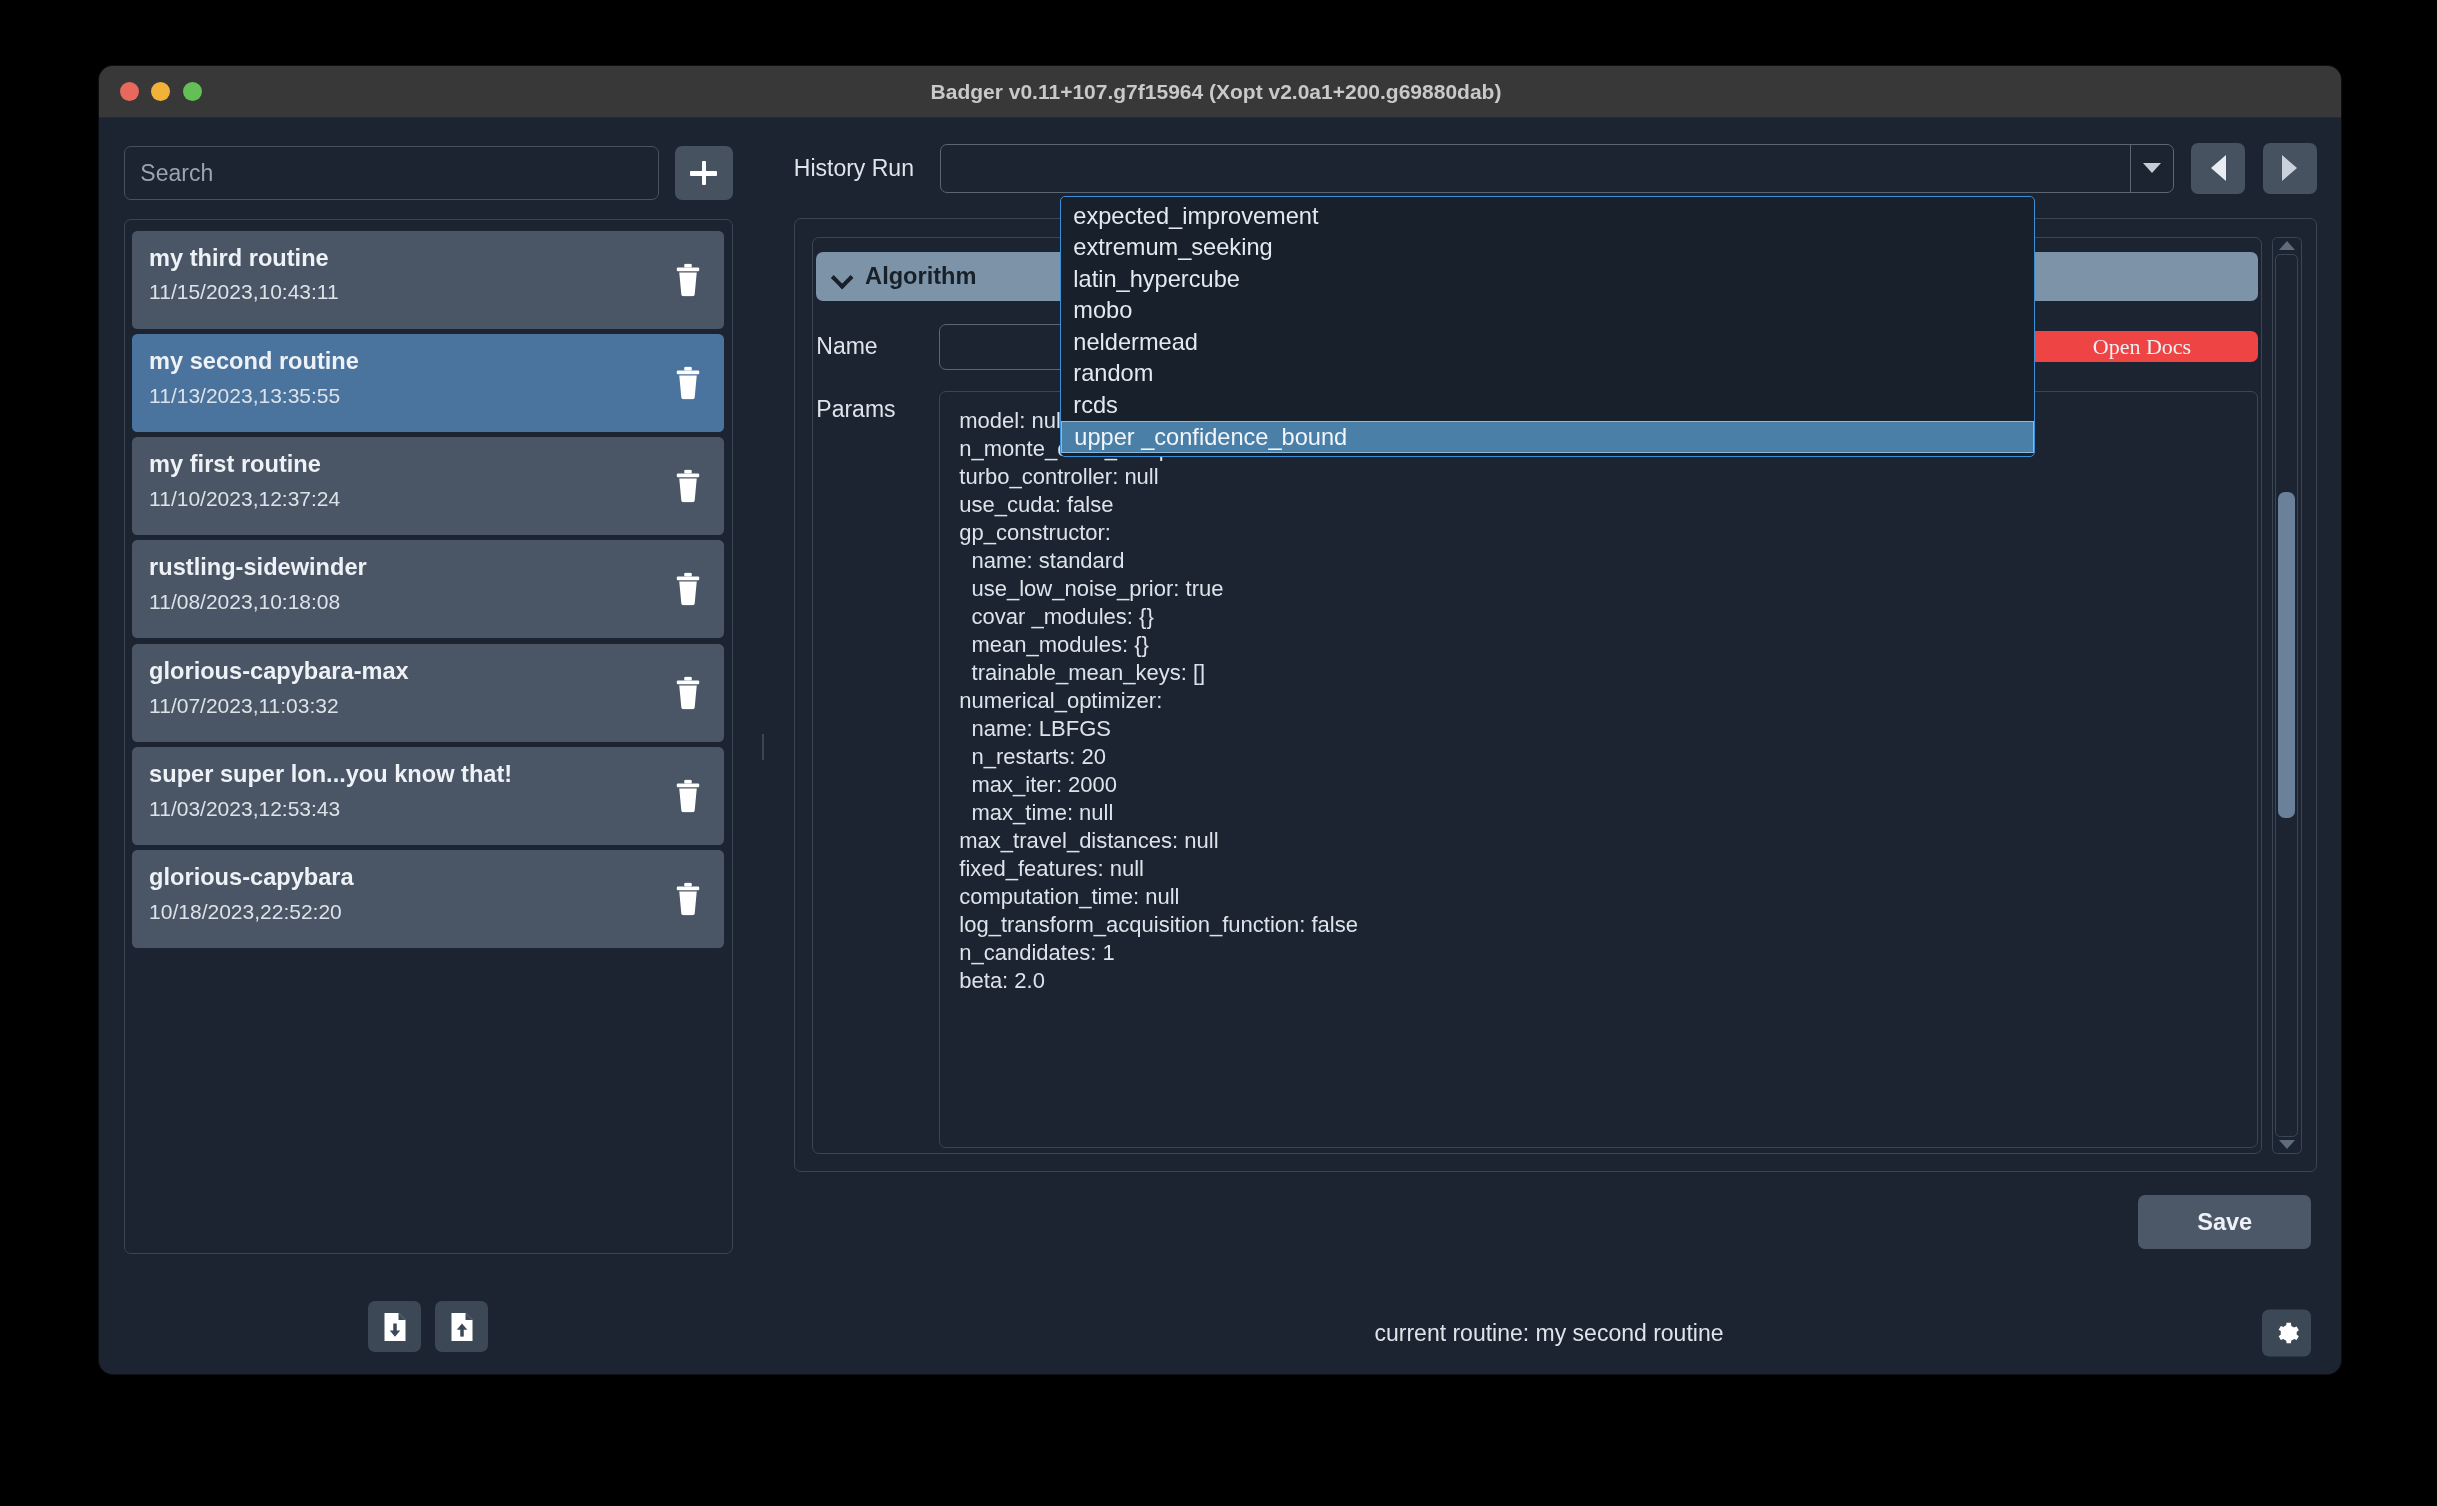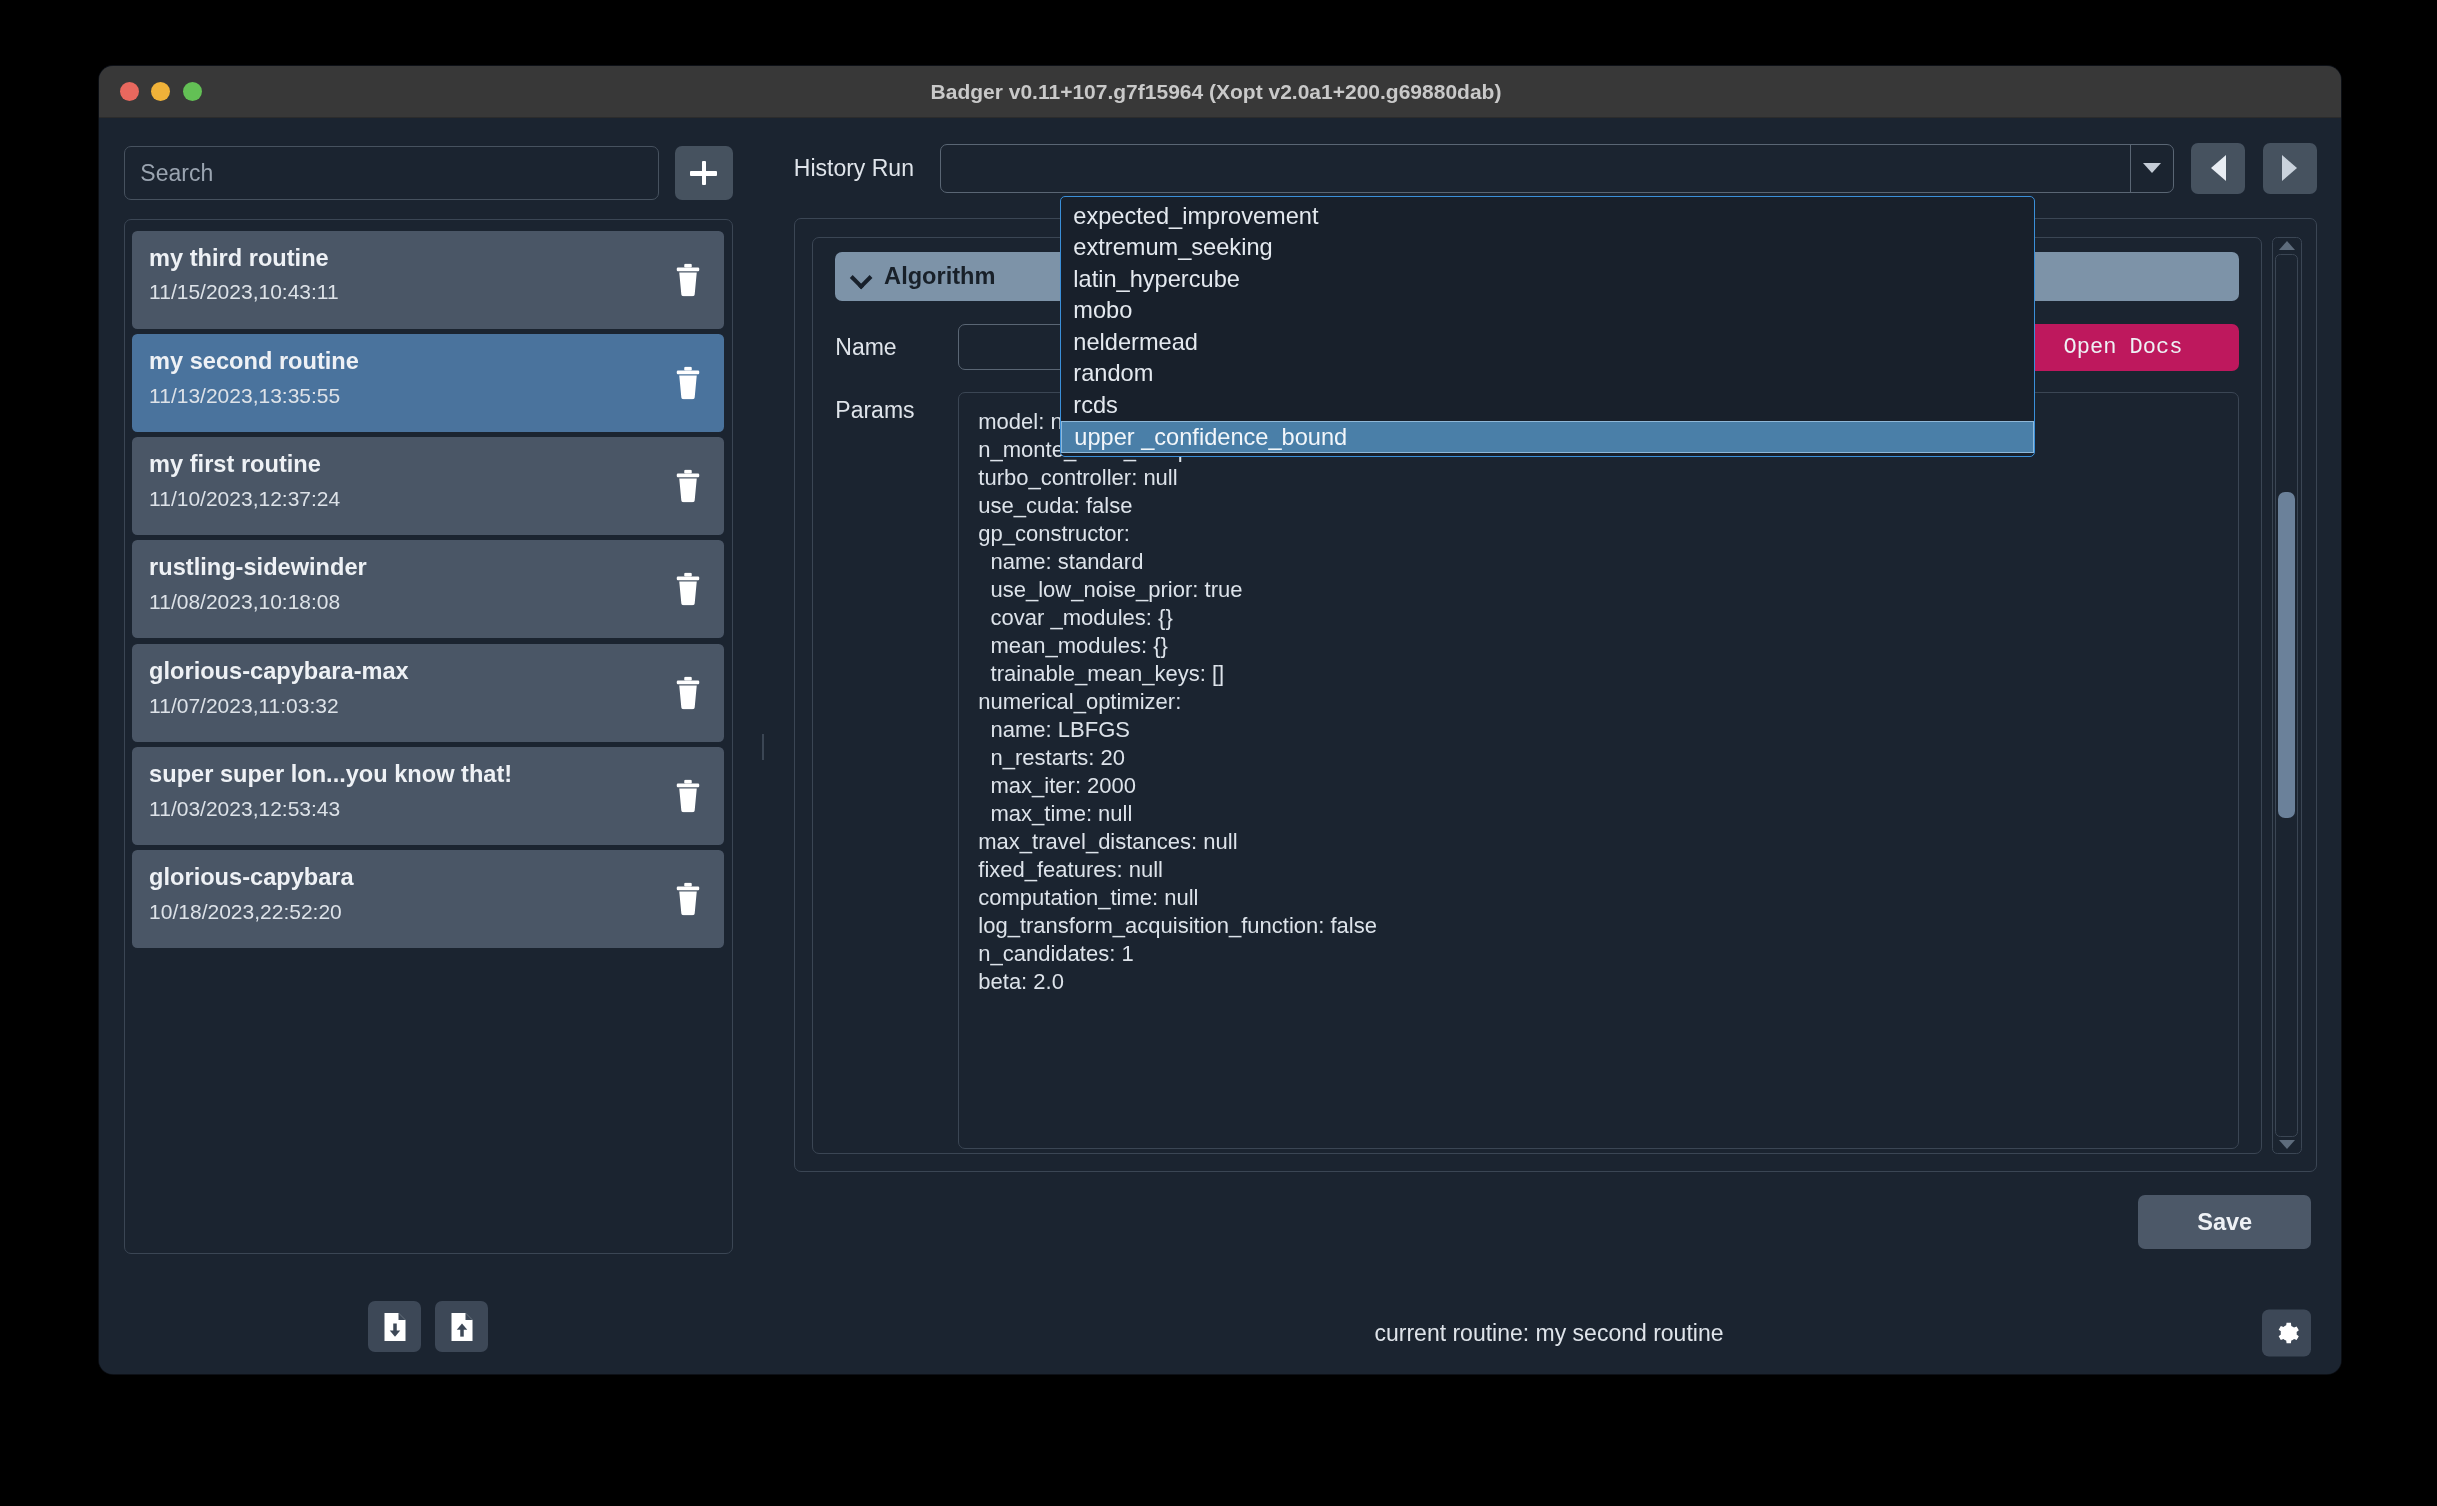--- a/index.html
+++ b/index.html
@@ -268,21 +268,21 @@
     box-sizing: border-box;
     position: relative;
     padding: 17.5px;
   }
   .editor-inner {
     position: absolute;
     left: 17.5px; top: 17.5px;
     right: 54px; bottom: 17.5px;
     border: 0.9px solid #3b4654;
     border-radius: 7px;
-    padding: 14px 22px;
+    padding: 14px 3px;
     box-sizing: border-box;
     overflow: hidden;
   }
   .group-header {
     height: 49px;
     border-radius: 7px;
     background: #7d93a8;
     display: flex;
     align-items: center;
     padding: 0 15.8px;
@@ -339,28 +339,28 @@
   .name-combo .arrow-box {
     position: absolute;
     right: 0; top: 0; bottom: 0;
     width: 37px;
     border-left: 0.9px solid #5a6674;
     display: flex; align-items: center; justify-content: center;
   }
   .docs-btn {
     margin-left: 23px;
     width: 231px;
-    height: 47px;
-    border-radius: 7px;
-    background: #be185d;
+    height: 31px;
+    border-radius: 7px;
+    background: #ef4444;
     border: none;
     color: #eef1f5;
     font-size: 22px;
     cursor: pointer;
-    font-family: Liberation Mono, monospace;
+    font-family: Liberation Serif, serif;
   }
 
   .params-wrap {
     display: flex;
     margin-top: 21px;
   }
   .params-box {
     flex: 1;
     height: 757px;
     border: 0.9px solid #3b4654;

